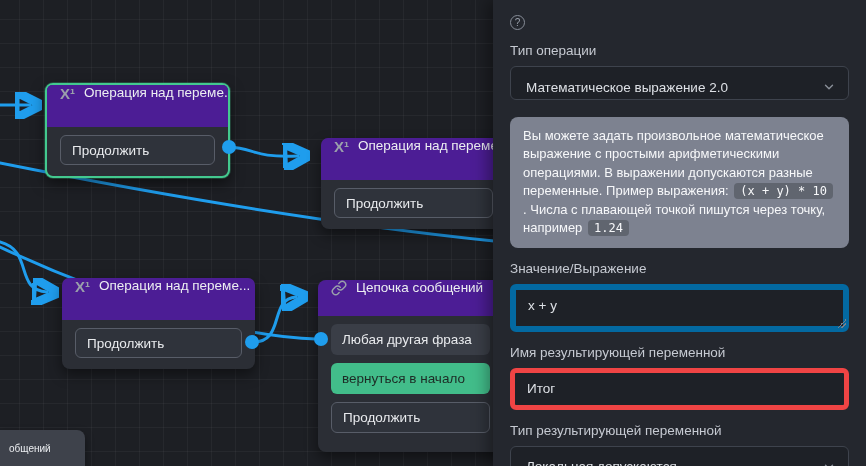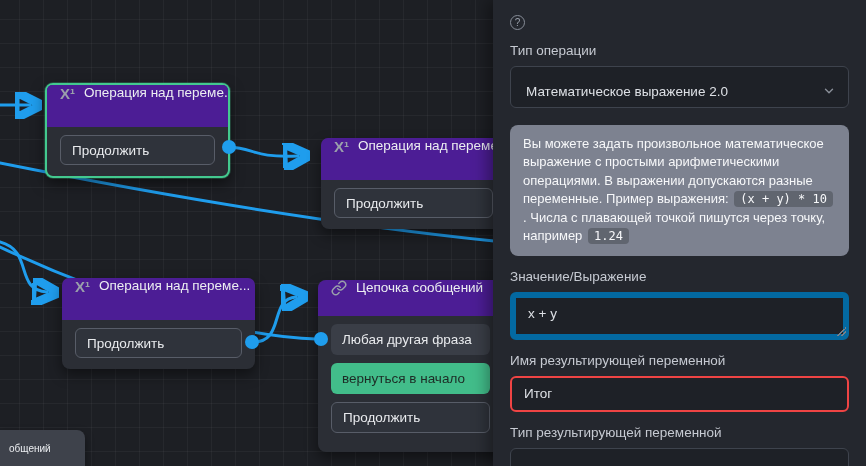--- a/index.html
+++ b/index.html
@@ -45,34 +45,34 @@
 
   
   .panel{position:absolute;top:0;left:493px;width:373px;height:466px;z-index:10;
     background:#24272e;padding:15px 17px 0;box-shadow:-6px 0 14px rgba(0,0,0,.35);}
   .panel-title-row{display:flex;align-items:center;gap:7px;margin-bottom:10px;}
   .panel-title{color:#f3f4f6;font-size:15px;font-weight:700;}
   .help-circle{width:15px;height:15px;border-radius:50%;border:1px solid #878d98;color:#9aa0ab;
     font-size:10px;display:flex;align-items:center;justify-content:center;flex:0 0 auto;}
   .f-label{color:#c6cad2;font-size:13.5px;margin:13px 0 8px;}
   .f-label:first-of-type{margin-top:4px;}
-  .selectbox{display:flex;align-items:center;justify-content:space-between;height:42px;
+  .selectbox{display:flex;align-items:center;justify-content:space-between;height:34px;
     background:#1e2127;border:1px solid #3e434d;border-radius:6px;padding:8px 12px 0 15px;
     color:#dde0e5;font-size:13.5px;}
   .chev{display:flex;flex:0 0 auto;}
   .infobox{margin-top:17px;background:#7d8290;border-radius:8px;padding:10px 13px;
     color:#f7f8fa;font-size:13px;line-height:1.42;}
   .chip{font-family:"DejaVu Sans Mono",monospace;font-size:12px;background:#60656f;
     border-radius:4px;padding:1px 6px;margin:0 2px;white-space:nowrap;}
   .textarea-wrap{position:relative;}
   textarea.field{display:block;width:100%;height:48px;resize:none;background:#1e2127;
     border:6px solid #0369a1;border-radius:6px;color:#dde0e5;font-size:13.5px;padding:8px 12px;outline:none;}
   .resize-corner{position:absolute;right:3px;bottom:4px;width:9px;height:9px;
     background:linear-gradient(135deg,transparent 50%,#7a8089 50%,#7a8089 58%,transparent 58%,transparent 72%,#7a8089 72%,#7a8089 80%,transparent 80%);}
-  input.field{display:block;width:100%;height:34px;background:#1e2127;border:2px solid #ef4444;
+  input.field{display:block;width:100%;height:34px;background:#1e2127;border:5px solid #ef4444;
     border-radius:6px;color:#dde0e5;font-size:13.5px;padding:16px 12px;outline:none;}
 </style>
 </head>
 <body>
 
 <div id="app">
   <div class="canvas"></div>
 
   <svg class="edges" width="866" height="466">
     <defs>

